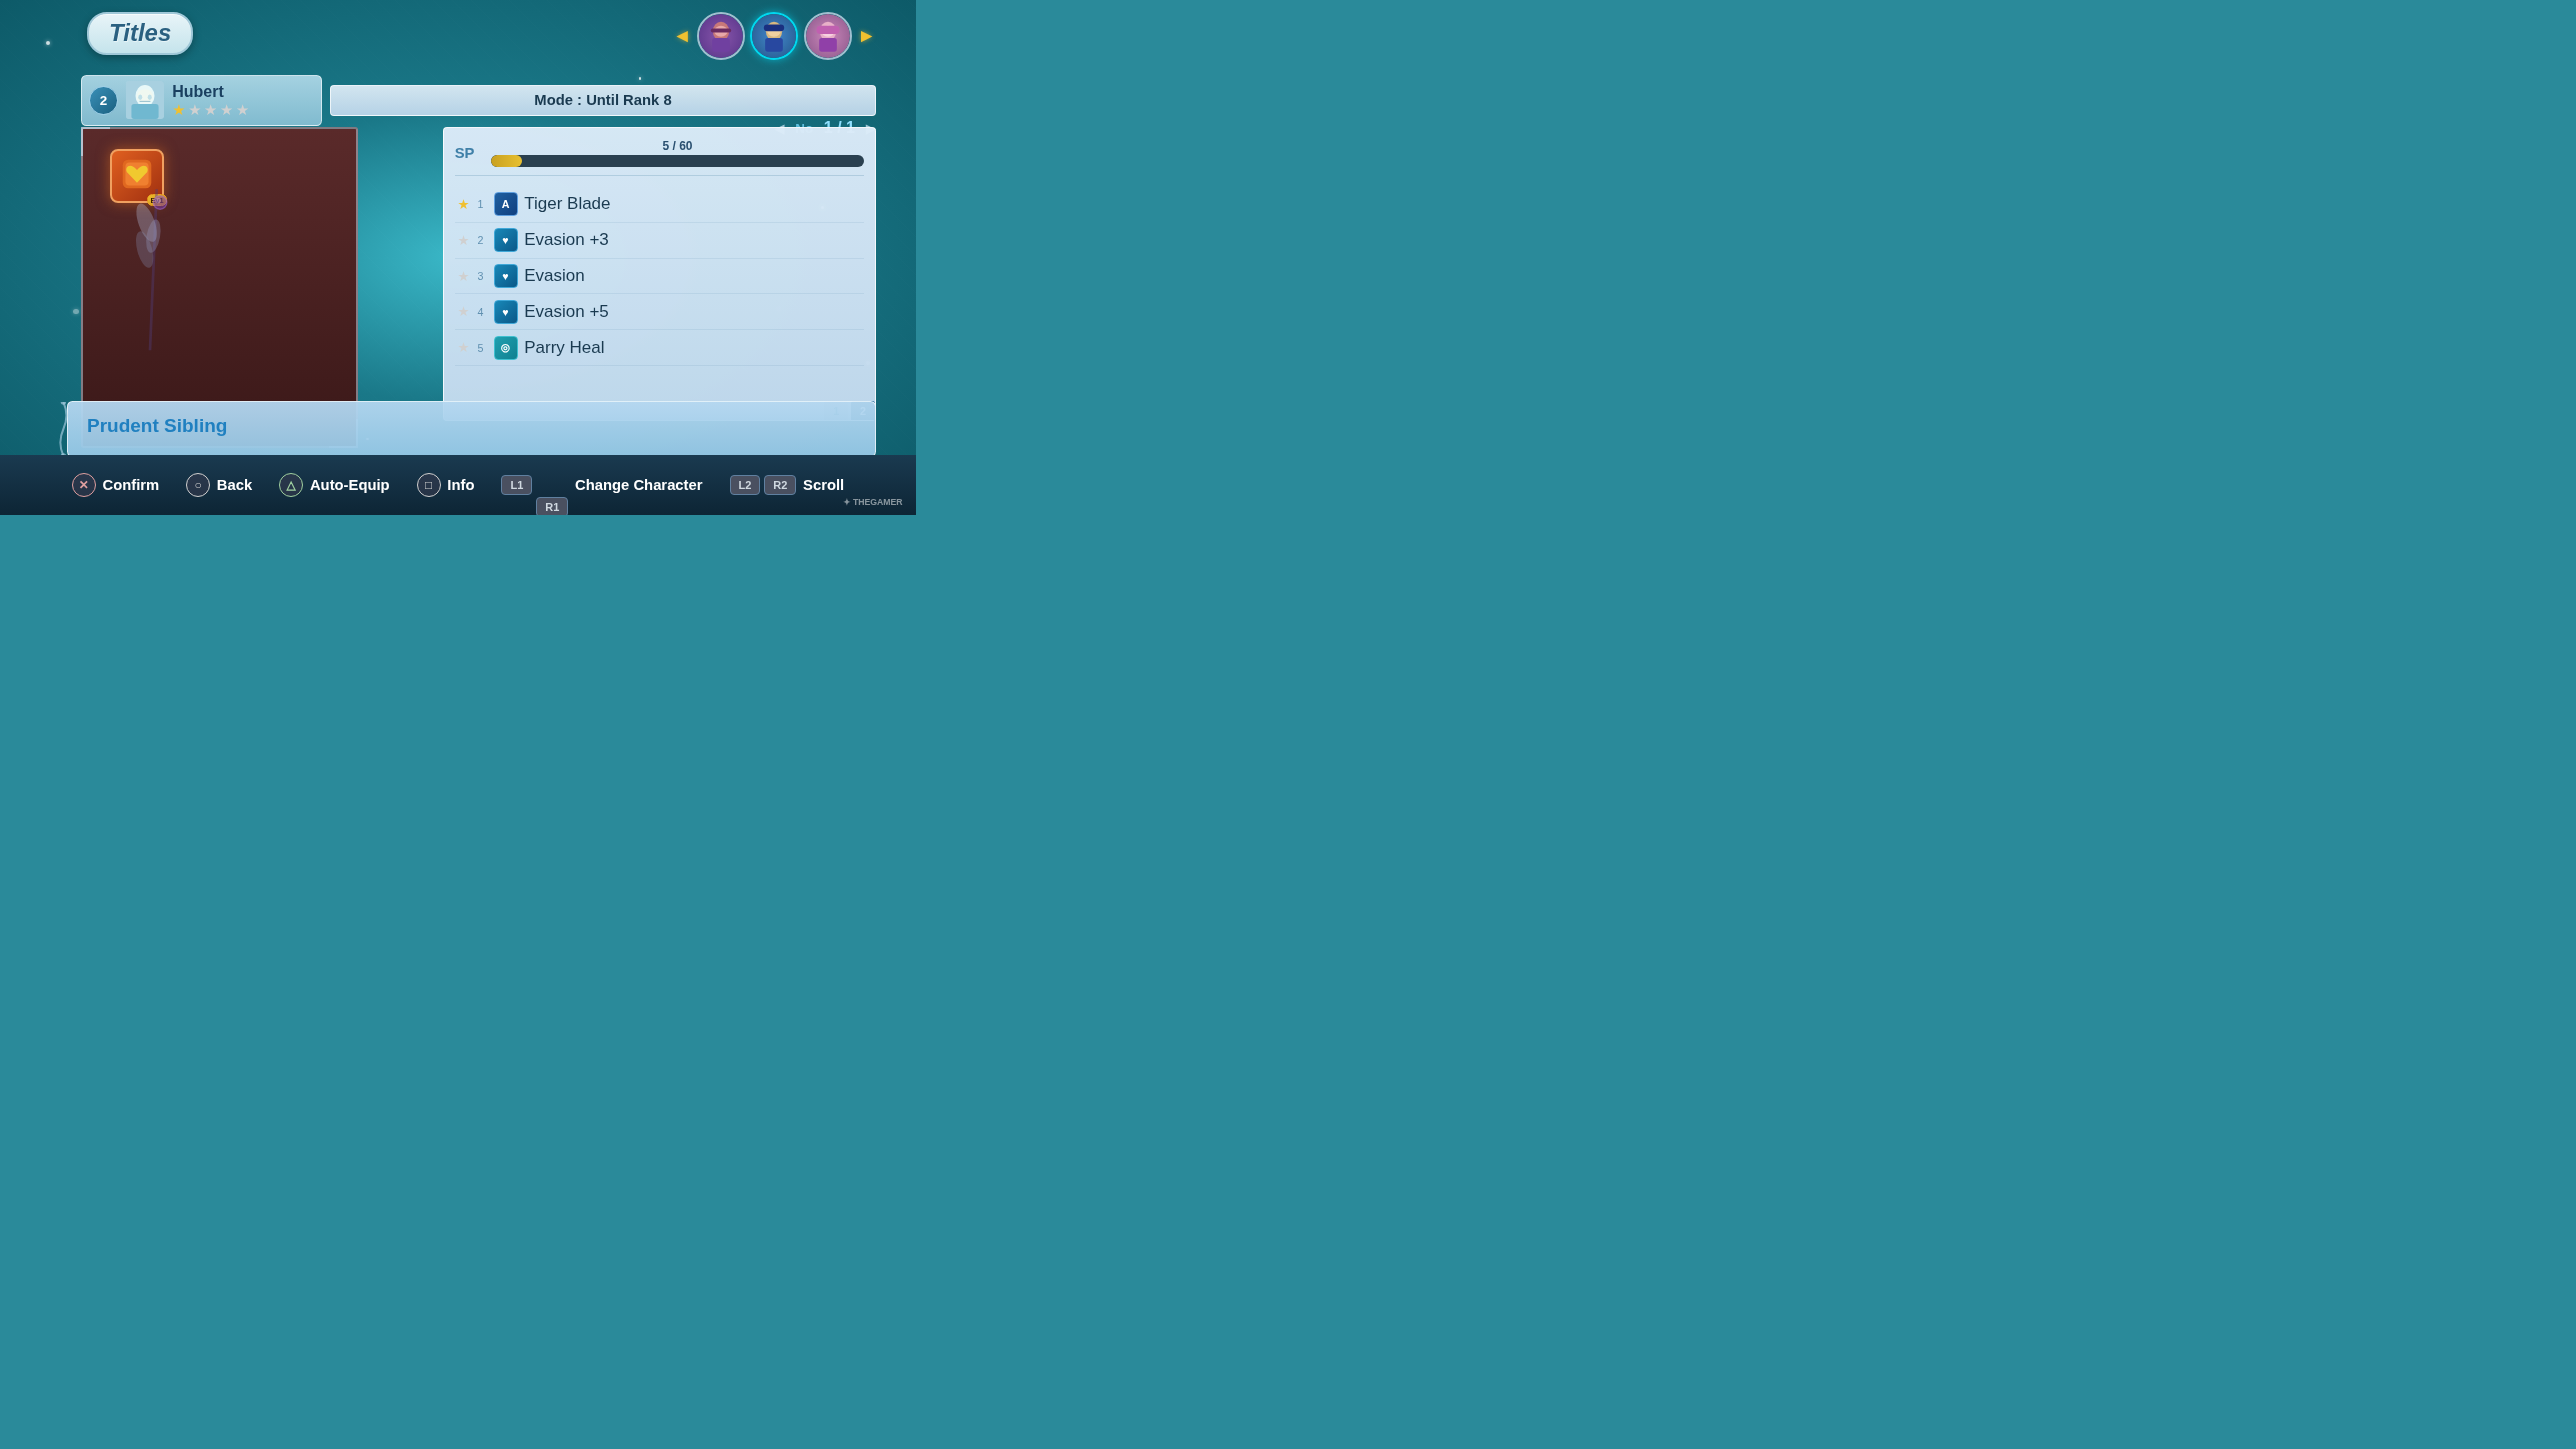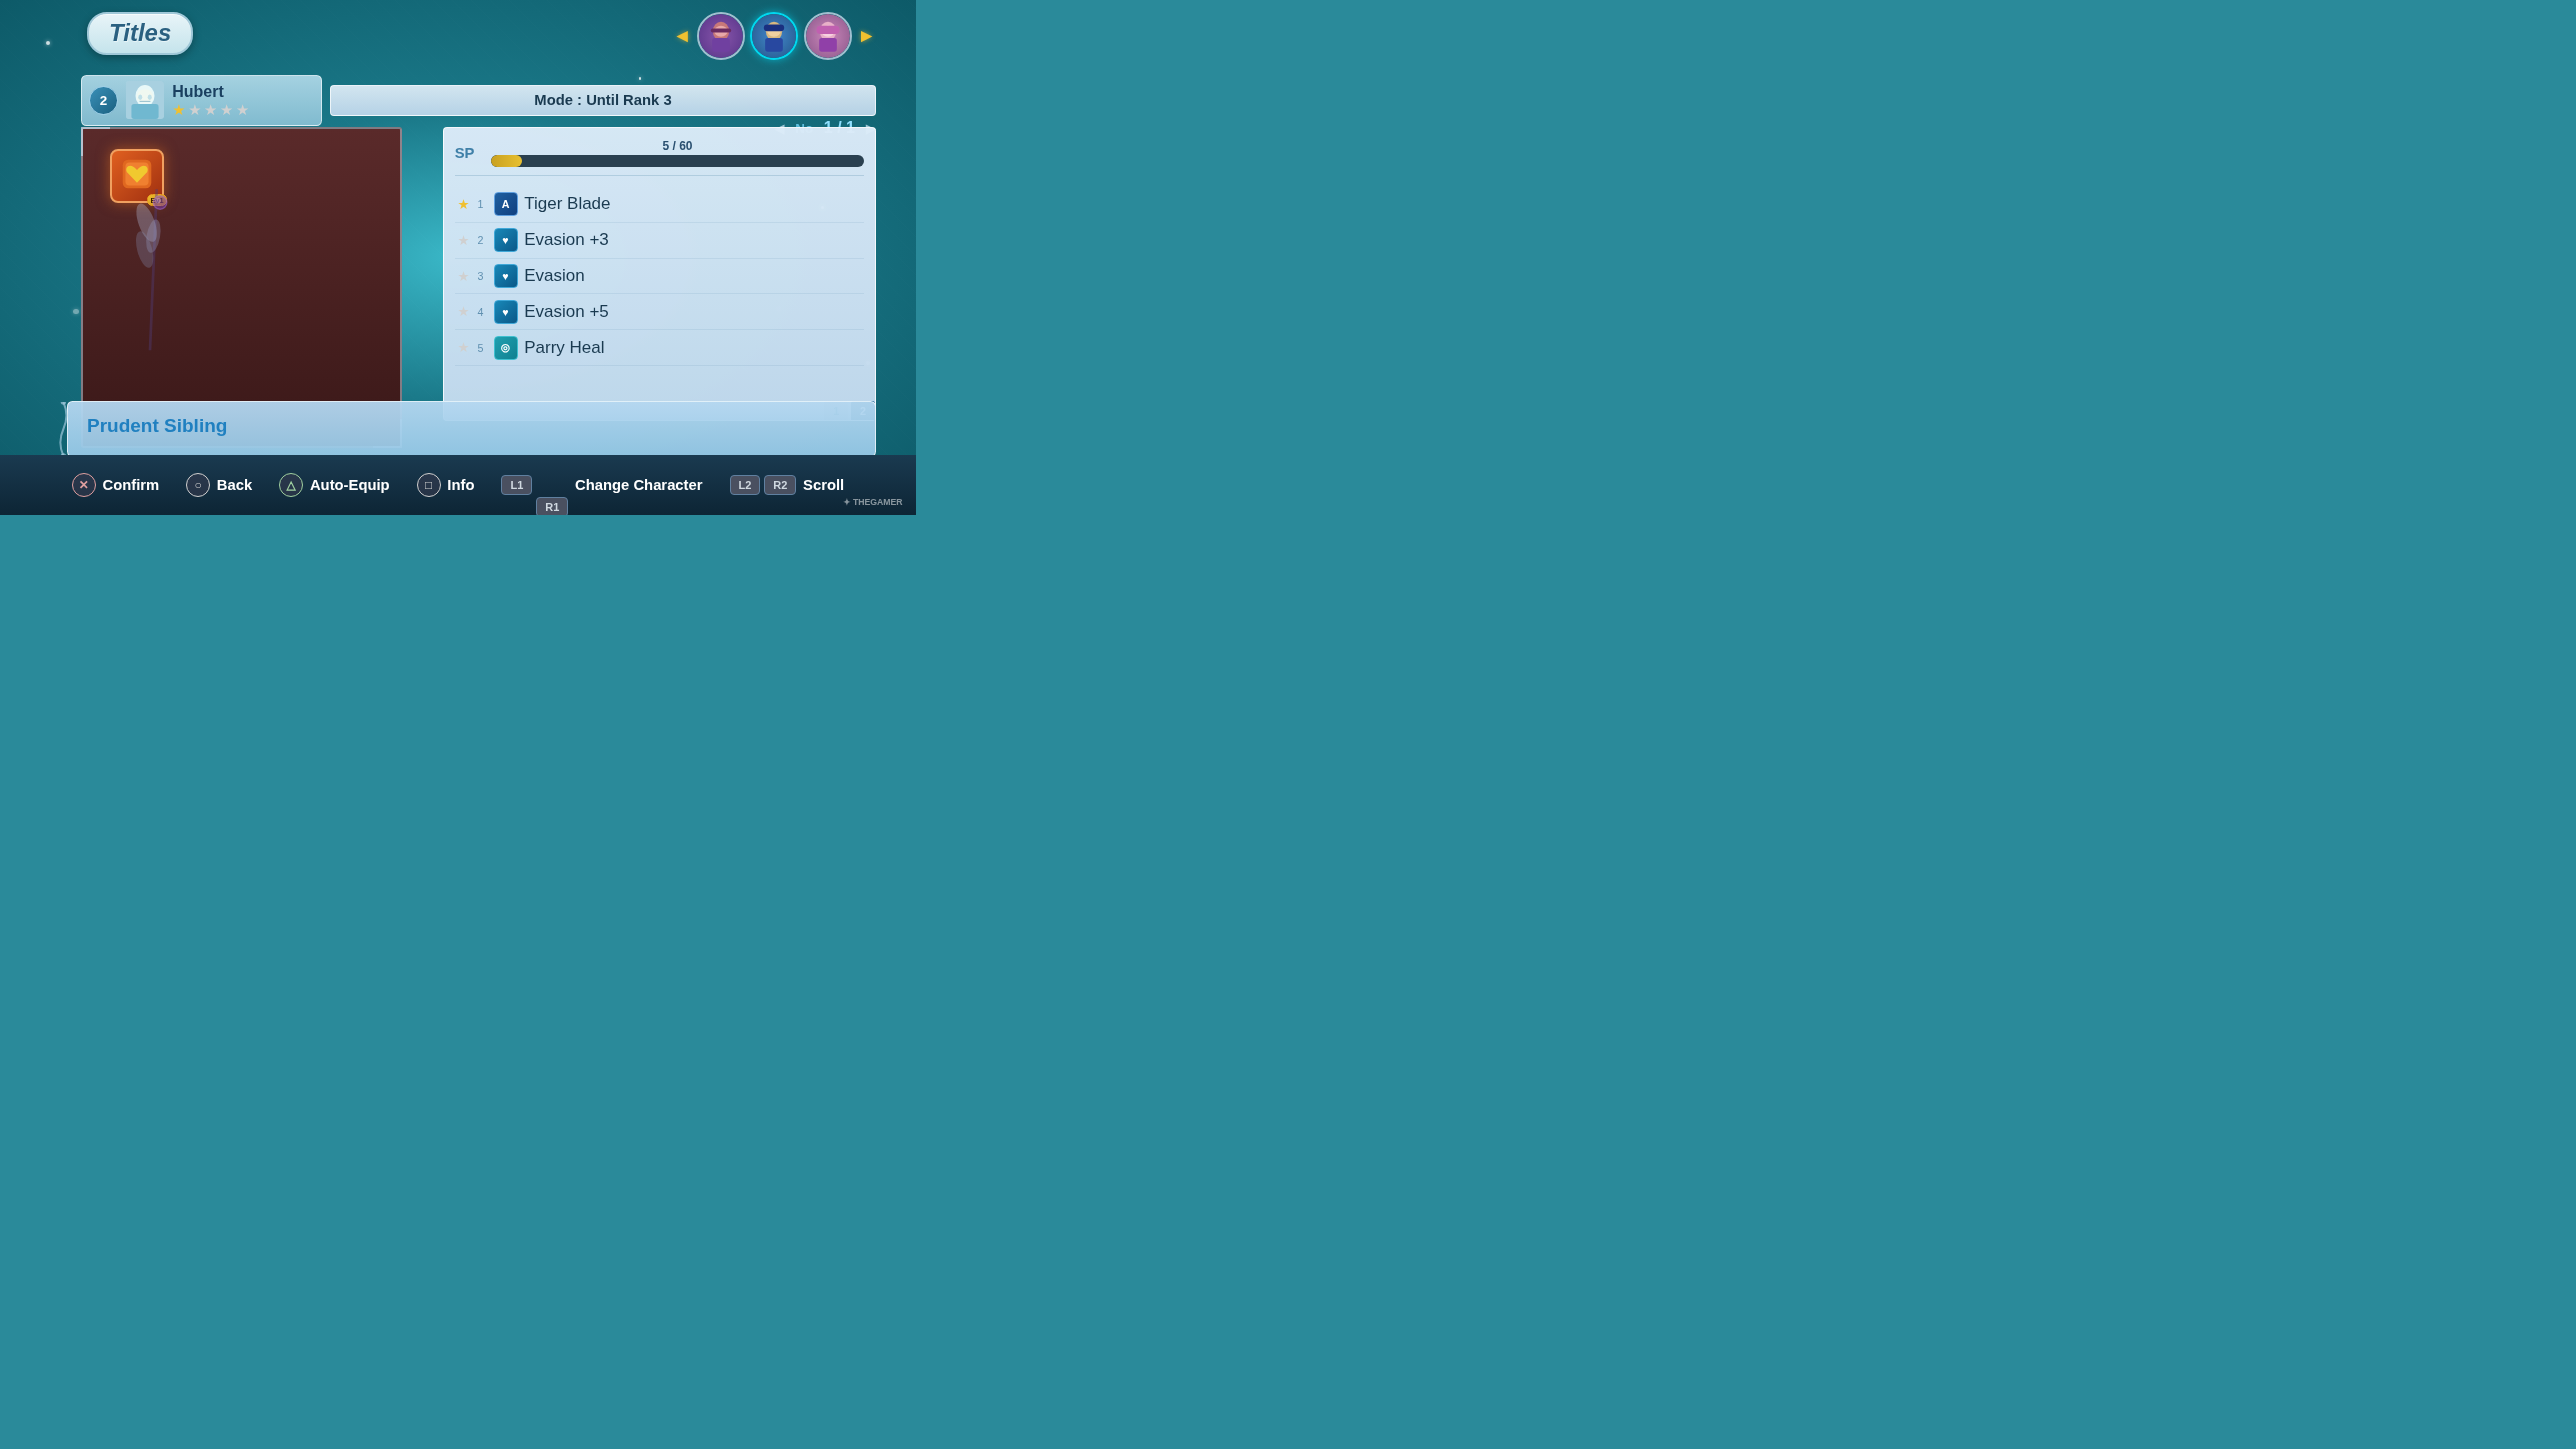--- a/index.html
+++ b/index.html
@@ -187,21 +187,21 @@
       left: 81px;
       right: 40px;
       bottom: 67px;
     }
 
     
     .item-display {
       position: absolute;
       top: 0;
       left: 0;
-      width: 321px;
+      width: 277px;
       bottom: 0;
       background: linear-gradient(180deg, #5a2a2a 0%, #3a1818 100%);
       border: 2px solid rgba(200,220,235,0.5);
       border-radius: 2.7px;
     }
 
     
     .item-display::before,
     .item-display::after {
       content: '';
@@ -556,21 +556,21 @@
       <div class="char-name">Hubert</div>
       <div class="stars">
         <span class="star filled">★</span>
         <span class="star empty">★</span>
         <span class="star empty">★</span>
         <span class="star empty">★</span>
         <span class="star empty">★</span>
       </div>
     </div>
   </div>
-  <div class="mode-box">Mode : Until Rank 3</div>
+  <div class="mode-box">Mode : Until Rank 8</div>
 </div>
 
 <div style="position:absolute;top:119px;right:40px;display:flex;align-items:center;gap:10.7px;">
   <div style="font-size:13.4px;color:#a0c8d8;">◀</div>
   <span style="font-size:13.4px;color:#60c0e0;font-weight:bold;">No</span>
   <span style="font-size:16px;color:#90e0ff;font-weight:bold;">1 / 1</span>
   <div style="font-size:13.4px;color:#a0c8d8;">▶</div>
 </div>
 
 <div class="main-area">

